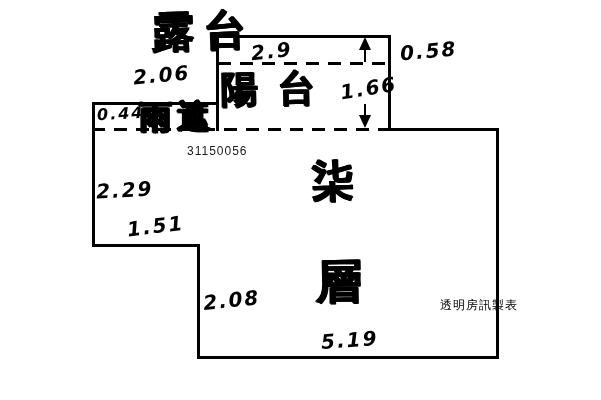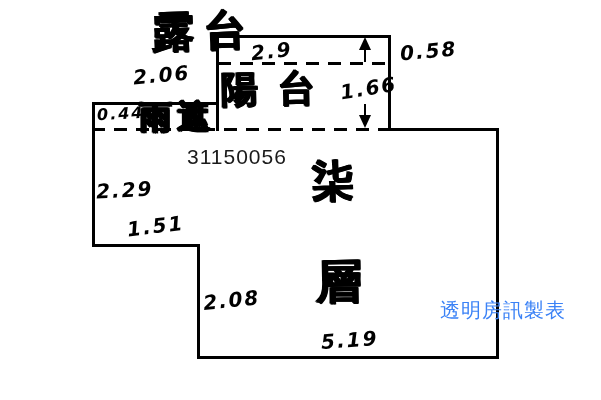--- a/index.html
+++ b/index.html
@@ -20,25 +20,25 @@
   }
   .blobby{text-shadow:1px 0 #000,2px 0 #000,0 1px #000,0 2px #000,1px 1px #000,2px 2px #000,-1px 1px #000;}
   
   .hw-num{
     position:absolute;color:#000;font-size:20px;font-weight:bold;font-style:italic;
     line-height:1;letter-spacing:2px;white-space:nowrap;
     font-family:"DejaVu Sans",sans-serif;
   }
   
   .typed{
-    position:absolute;color:#1a1a1a;font-size:21px;line-height:1.15;
+    position:absolute;color:#1a1a1a;font-size:12px;line-height:1.15;
     letter-spacing:1px;white-space:nowrap;
     font-family:"Liberation Sans","DejaVu Sans",sans-serif;
   }
-  .credit{color:#3b82f6;font-size:20px;letter-spacing:1px;}
+  .credit{color:#000000;font-size:12px;letter-spacing:1px;}
   
   .arrow-shaft{position:absolute;width:2px;background:#000;}
   .tri-up{position:absolute;width:0;height:0;border-left:6px solid transparent;border-right:6px solid transparent;border-bottom:13px solid #000;}
   .tri-down{position:absolute;width:0;height:0;border-left:6px solid transparent;border-right:6px solid transparent;border-top:13px solid #000;}
 </style>
 </head>
 <body>
 
 <div id="plan">
 

